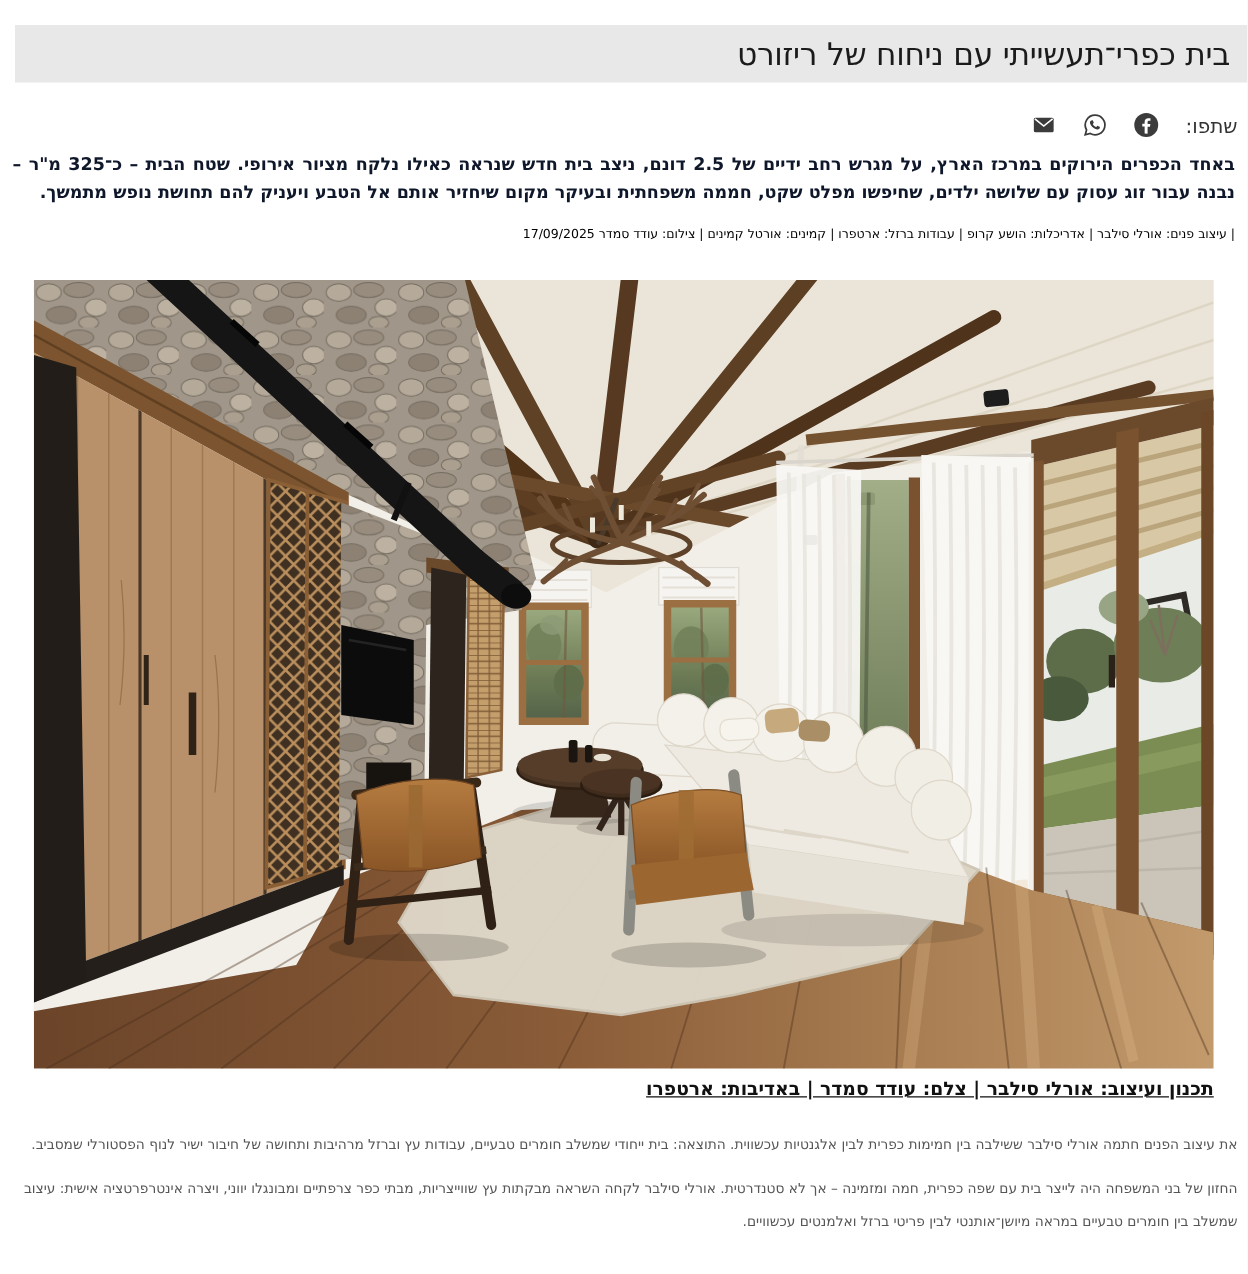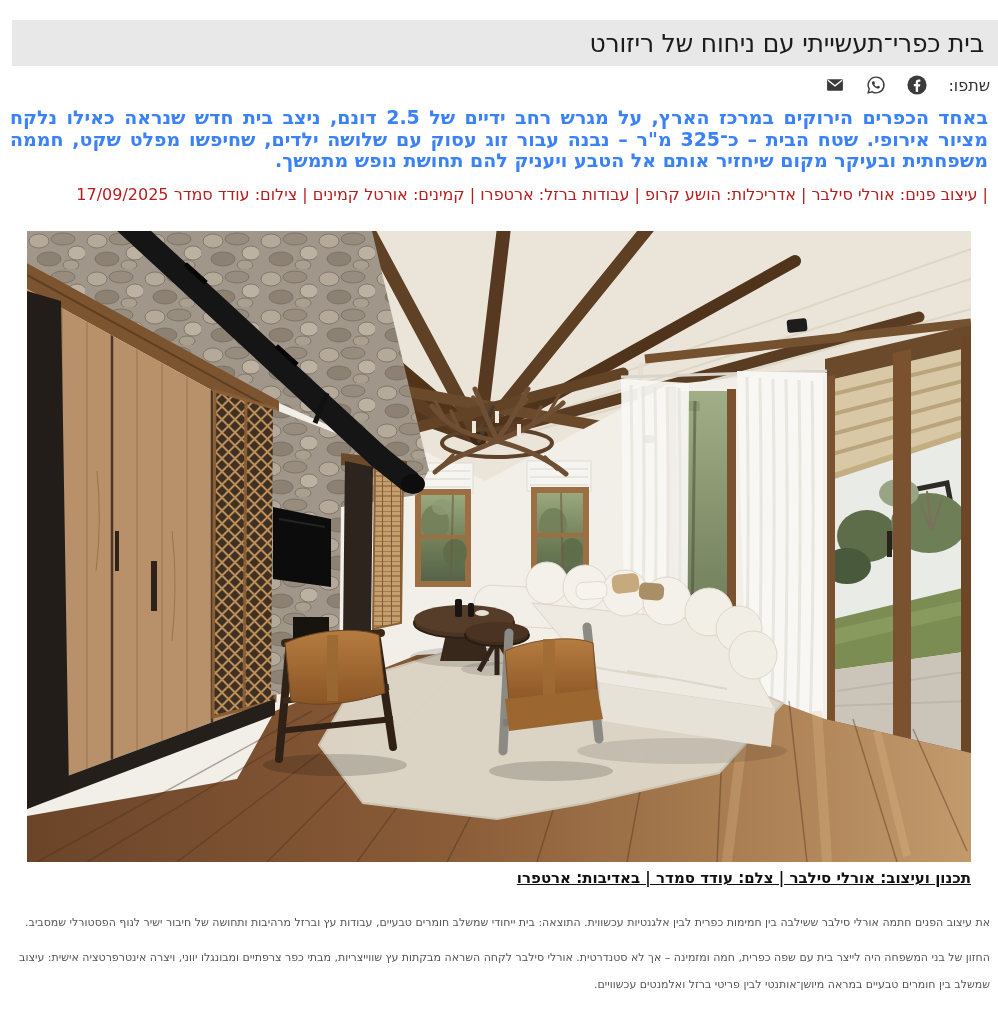--- a/index.html
+++ b/index.html
@@ -19,33 +19,33 @@
     margin-right:12px; 
   }
   
   .title-bar { margin-right:0; margin-left:12px;padding-left:32px; }
   .page-title {
     font-size:25px; font-weight:400; color:#1b1b1b; letter-spacing:-0.2px;
   }
   .share-row {
     display:flex; align-items:center; gap:21px;
     justify-content:flex-start; padding-right:8px;
-    margin-top:7px; height:24px;
+    margin-top:22px; height:24px;
   }
   .share-label { font-size:16px; color:#333; }
   .share-btn { background:none; border:none; padding:0; cursor:pointer; width:20px; height:20px; display:flex; align-items:center; justify-content:center; }
   .share-btn svg { display:block; }
   .intro {
     margin:10px 10px 0 10px;
-    font-size:19px; font-weight:bold; color:#3b82f6;
+    font-size:14px; font-weight:bold; color:#0f172a;
     line-height:21.5px; text-align:justify;
   }
   .credits {
     margin:13px 10px 0 10px;
-    font-size:16px; color:#b91c1c; line-height:20px; text-align:right;
+    font-size:10px; color:#000000; line-height:20px; text-align:right;
   }
   figure.photo {
     display:block; margin:26px 27px 0 27px;
     width:944px; height:631px; overflow:hidden; background:#efece5;
   }
   .caption {
     margin:7px 27px 0 27px;
     font-size:15px; font-weight:bold; color:#111; text-align:right;text-decoration:underline;
   }
   .body-p {

